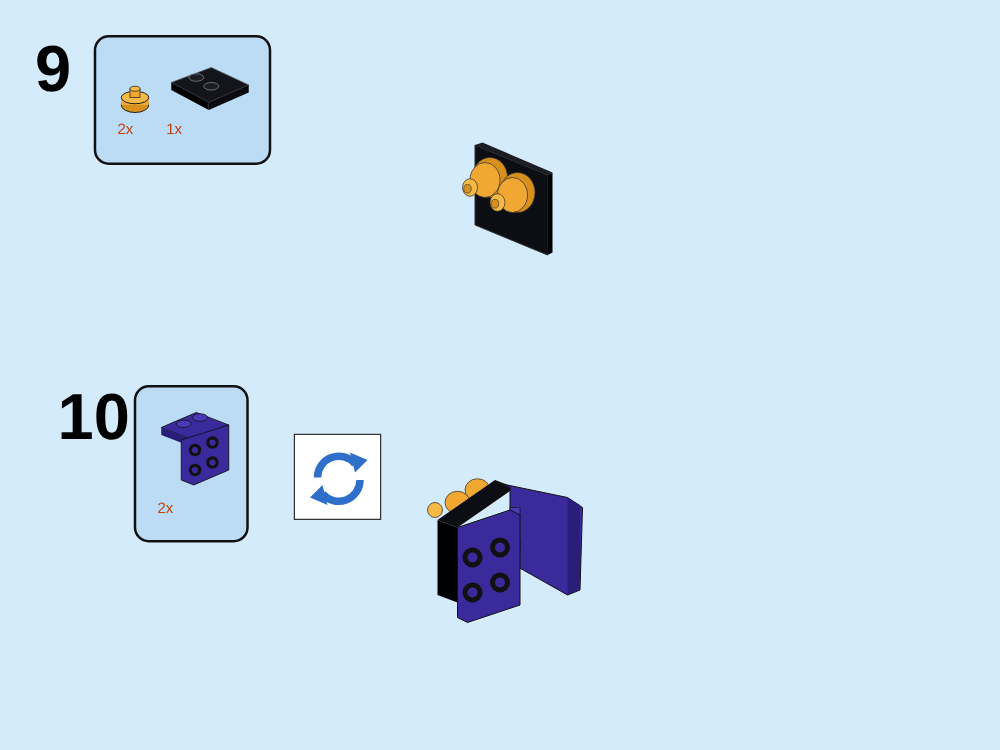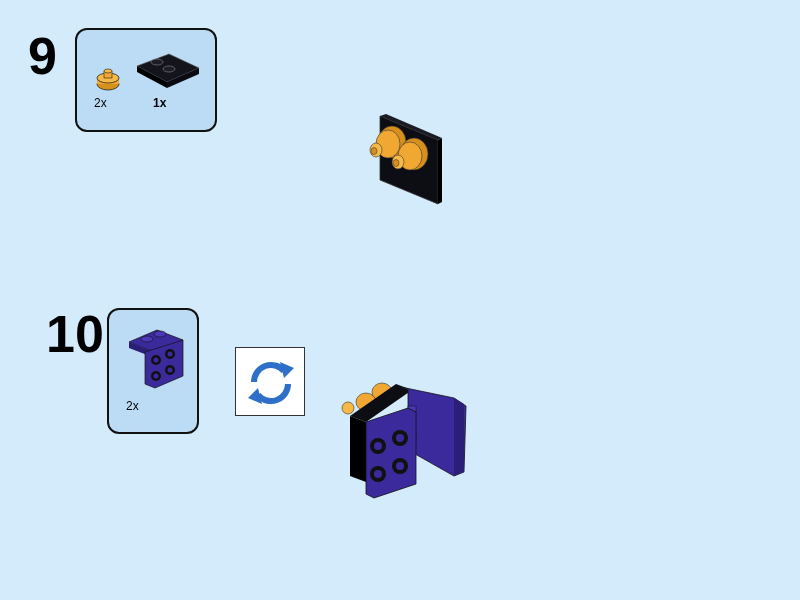--- a/index.html
+++ b/index.html
@@ -15,21 +15,21 @@
     line-height: 1;
   }
   .callout {
     position: absolute;
     background: #bcdcf6;
     border: 2px solid #111;
     border-radius: 12px;
     box-sizing: border-box;
   }
   .qty {
-    position: absolute; font-size: 12px; color: #000000;
+    position: absolute; font-size: 12px; color: #c2410c;
     font-family: "Liberation Sans", sans-serif;
   }
   .part { position: absolute; }
   .rotate-box {
     position: absolute; background: #fff; border: 1px solid #333;
     box-sizing: border-box;
   }
   svg { display: block; }
 </style>
 </head>
@@ -51,21 +51,21 @@
 
   <div class="part" style="left:58px; top:22px;">
     <svg width="66" height="38" viewBox="0 0 66 38">
       <polygon points="2,14 34,2 64,16 32,30" fill="#14141c" stroke="#555" stroke-width="0.6"></polygon>
       <polygon points="2,14 32,30 32,36 2,20" fill="#000"></polygon>
       <polygon points="32,30 64,16 64,22 32,36" fill="#0a0a10"></polygon>
       <ellipse cx="22" cy="10" rx="6" ry="3" fill="#1d1d26" stroke="#888" stroke-width="0.6"></ellipse>
       <ellipse cx="34" cy="17" rx="6" ry="3" fill="#1d1d26" stroke="#888" stroke-width="0.6"></ellipse>
     </svg>
   </div>
-  <div class="qty" style="left:76px; top:66px;font-weight:bold;">1x</div>
+  <div class="qty" style="left:56px; top:66px;">1x</div>
 </div>
 
 <div class="part" style="left:362px; top:112px;">
   <svg width="84" height="96" viewBox="0 0 84 96">
     <polygon points="18,4 76,28 76,92 18,68" fill="#0d0d14" stroke="#333" stroke-width="0.8"></polygon>
     <polygon points="18,4 24,2 80,26 76,28" fill="#1c1c24"></polygon>
     <polygon points="76,28 80,26 80,90 76,92" fill="#000"></polygon>
     <ellipse cx="30" cy="30" rx="14" ry="16" fill="#d8901c" stroke="#333" stroke-width="0.6"></ellipse>
     <ellipse cx="26" cy="32" rx="12" ry="14" fill="#f0a832" stroke="#333" stroke-width="0.6"></ellipse>
     <ellipse cx="14" cy="38" rx="6" ry="7" fill="#f6b946" stroke="#333" stroke-width="0.6"></ellipse>

